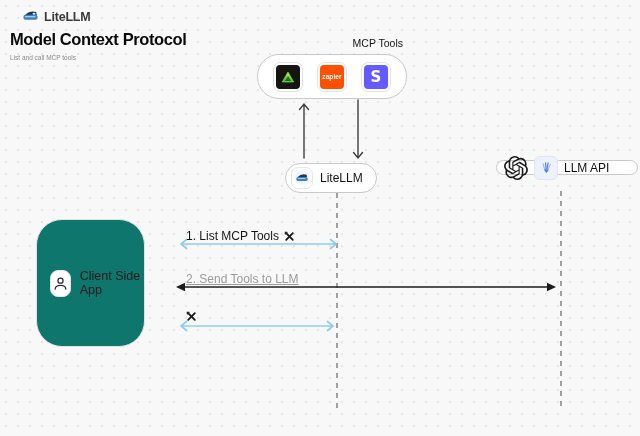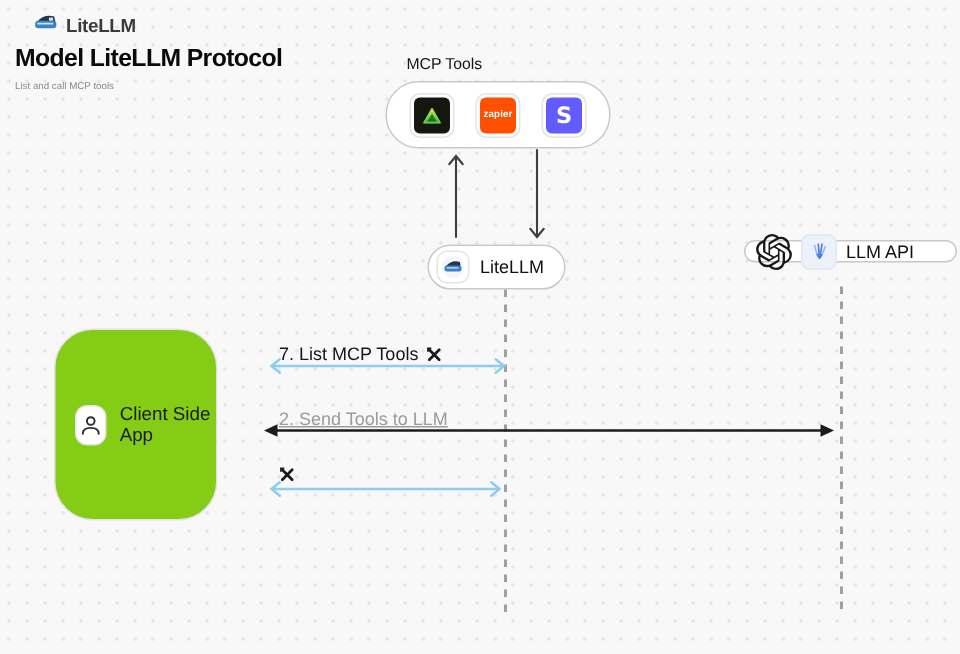--- a/index.html
+++ b/index.html
@@ -22,21 +22,21 @@
   .page-subtitle { left:10px; top:54px; font-size:6.5px; color:#8a8a8a; }
 
   
   .pill {
     background:#fff; border:1px solid #c9c9c9; border-radius:22px;
     display:flex; align-items:center;
   }
   .node-label { font-size:12px; font-weight:500; color:#111; }
 
   
-  .mcp-label { left:271px; top:37px; width:150px; text-align:left;
+  .mcp-label { left:253px; top:37px; width:150px; text-align:right;
                font-size:10.5px; font-weight:500; color:#141414; }
   .mcp-box { left:257px; top:54px; width:150px; height:45px; justify-content:center; gap:14px; }
   .tool-tile {
     width:30px; height:30px; background:#fdfdfd; border:1px solid #e4e4e4; border-radius:7px;
     display:flex; align-items:center; justify-content:center;
   }
   .tool-inner { width:24px; height:24px; border-radius:4px; display:flex; align-items:center; justify-content:center; }
   .tool-dark { background:#14160f; }
   .tool-zapier { background:#ff4f00; }
   .tool-zapier span { color:#fff; font-size:6.5px; font-weight:700; letter-spacing:0.1px; }
@@ -49,21 +49,21 @@
                display:flex; align-items:center; justify-content:center; }
 
   
   .llmapi-box { left:496px; top:160px; width:142px; height:15px; border-radius:16px; padding-left:7px; gap:6px; }
   .provider-tile { width:24px; height:24px; background:#edf1f9; border:1px solid #e0e6f2; border-radius:6px;
                    display:flex; align-items:center; justify-content:center; }
 
   
   .client-box {
     left:36px; top:219px; width:109px; height:128px;
-    background:#84cc16; border:1px solid #e2e2e2; border-radius:26px;
+    background:#0f766e; border:1px solid #e2e2e2; border-radius:26px;
     display:flex; align-items:center; padding-left:13px; gap:9px;
   }
   .person-tile { width:27px; height:27px; background:#fff; border:1px solid #e4e4e4; border-radius:8px;
                  display:flex; align-items:center; justify-content:center; }
   .client-label { font-size:12.5px; font-weight:500; color:#1c1c1c; }
 
   
   .step-label { display:flex; align-items:center; gap:5px; font-size:12px; font-weight:500; white-space:nowrap; }
   .step-dark { color:#161616; }
   .step-gray { color:#9b9b9b;text-decoration:underline; }
@@ -95,21 +95,21 @@
     <svg width="17" height="13" viewBox="0 0 24 18">
       <path d="M4 9 Q10 1.5 20 4 L21 9 Z" fill="#253649"></path>
       <rect x="2" y="8" width="20" height="7" rx="3" fill="#3b82c4"></rect>
       <rect x="4" y="10" width="15" height="1.6" rx="0.8" fill="#cfe3f5"></rect>
       <rect x="15" y="5" width="4" height="3" rx="1" fill="#cfe3f5"></rect>
     </svg>
   </span>
   <span class="brand-text">LiteLLM</span>
 </div>
 
-<div class="abs page-title">Model LiteLLM Protocol</div>
+<div class="abs page-title">Model Context Protocol</div>
 <div class="abs page-subtitle">List and call MCP tools</div>
 
 <div class="abs mcp-label">MCP Tools</div>
 <div class="abs pill mcp-box">
   <div class="tool-tile">
     <div class="tool-inner tool-dark">
       <svg width="16" height="16" viewBox="0 0 24 24">
         <defs>
           <linearGradient id="tg" x1="0" y1="0" x2="0" y2="1">
             <stop offset="0" stop-color="#d9f54a"></stop>
@@ -167,21 +167,21 @@
   <div class="person-tile">
     <svg width="17" height="17" viewBox="0 0 24 24" fill="none" stroke="#2d2d2d" stroke-width="1.8" stroke-linecap="round">
       <circle cx="12" cy="8" r="3.6"></circle>
       <path d="M4.5 20 Q4.5 14.5 12 14.5 Q19.5 14.5 19.5 20"></path>
     </svg>
   </div>
   <span class="client-label">Client Side App</span>
 </div>
 
 <div class="abs step-label step-dark" style="left:186px; top:229px;">
-  <span>7. List MCP Tools</span>
+  <span>1. List MCP Tools</span>
   <span style="display:flex;">
     <svg width="11" height="11" viewBox="0 0 12 12" fill="none" stroke="#1a1a1a" stroke-width="2" stroke-linecap="round">
       <path d="M2.4 2.4 L9.6 9.6"></path>
         <path d="M9.6 2.4 L2.4 9.6"></path>
       <path d="M1.4 3.4 L1.4 1.4 L3.4 1.4" stroke-width="1.2"></path>
     </svg>
   </span>
 </div>
 
 <div class="abs step-label step-gray" style="left:186px; top:272px;">

